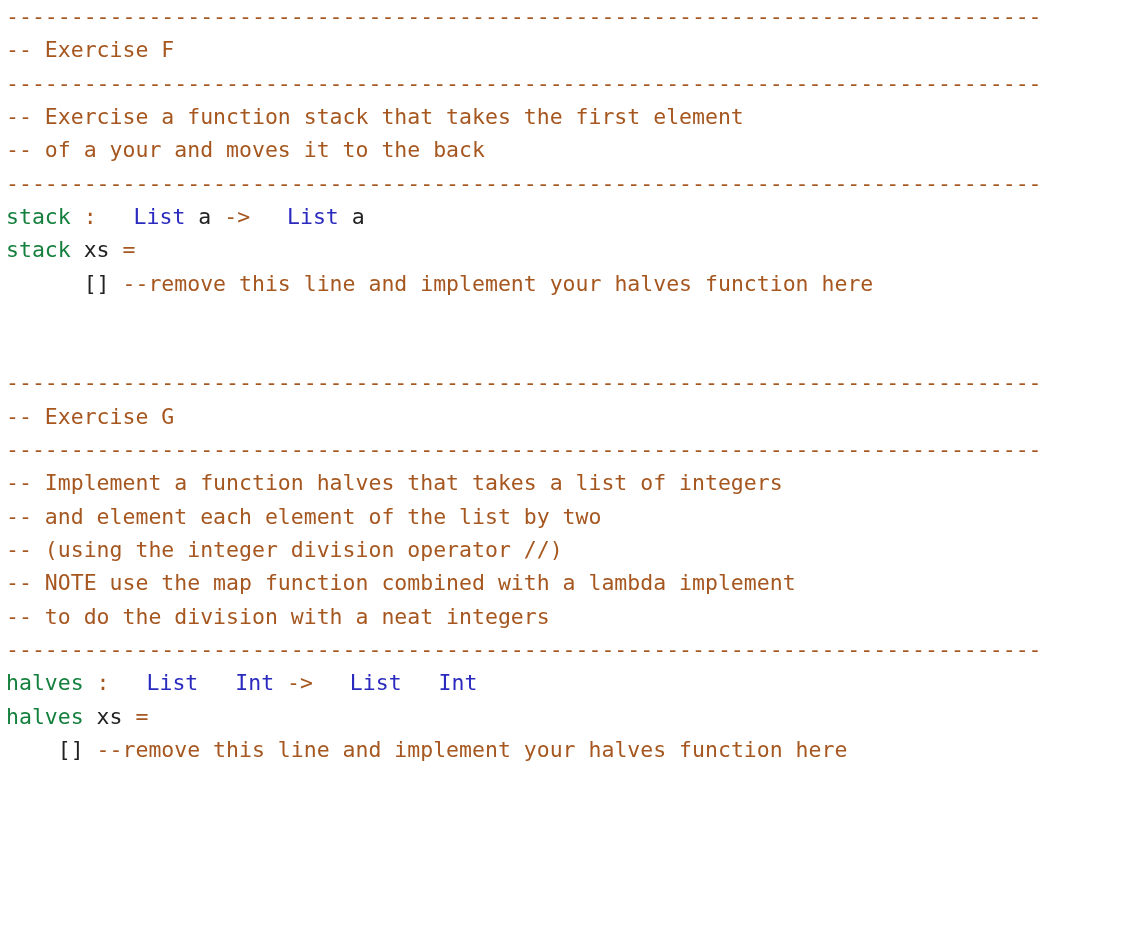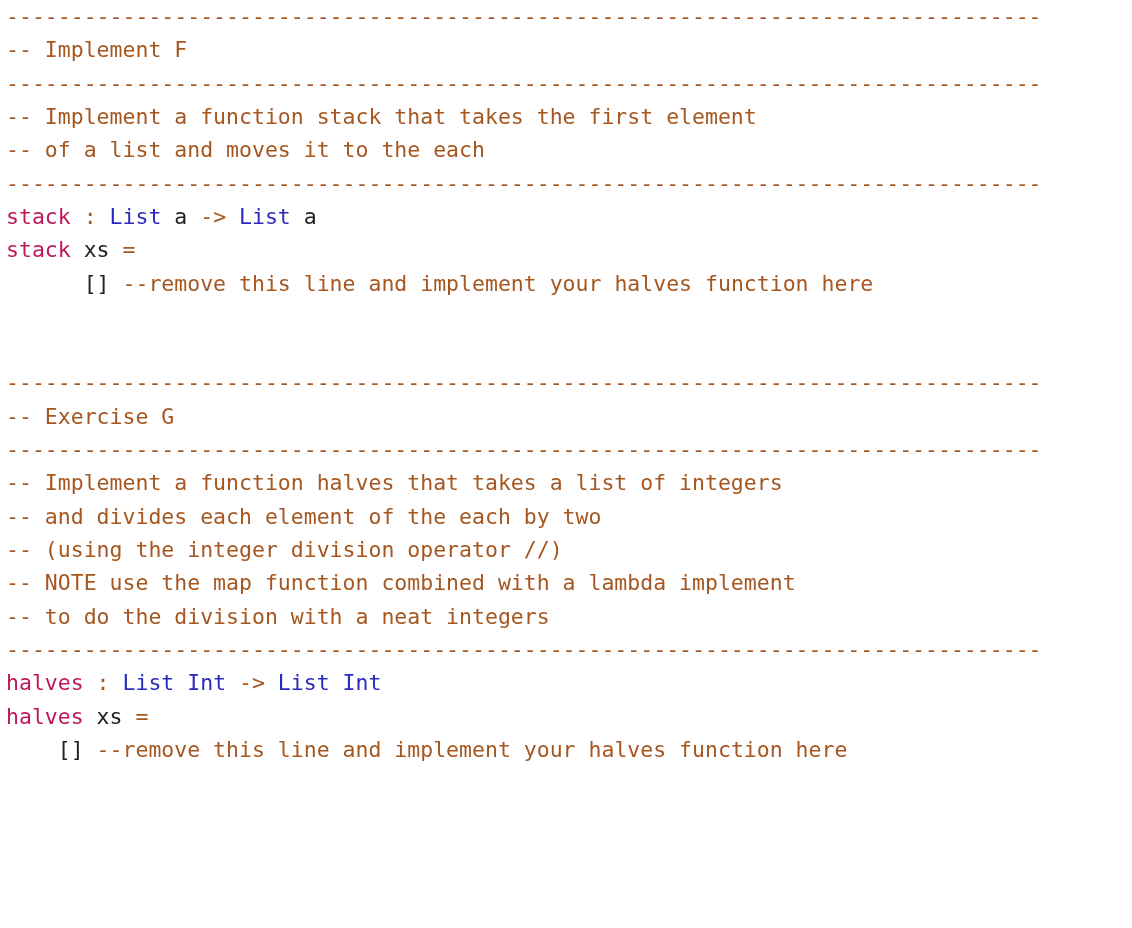--- a/index.html
+++ b/index.html
@@ -10,44 +10,44 @@
   pre.code {
     margin: 0;
     padding: 0 6px 30px 6px;
     font-family: "Menlo", "Consolas", "DejaVu Sans Mono", "Courier New", monospace;
     font-size: 21.5px;
     line-height: 1.55;
     white-space: pre;
     color: #222;
   }
   .c-comment { color: #a65720; }
-  .c-def     { color: #be185d; }
-  .c-type    { color: #2a2abf; }
+  .c-def     { color: #15803d; }
+  .c-type    { color: #2a2abf; margin-left: 24px; }
   .c-op      { color: #a65720; }
   .c-plain   { color: #222222; }
 </style>
 </head>
 <body>
 
 <pre class="code"><span class="c-comment">--------------------------------------------------------------------------------</span>
-<span class="c-comment">-- Implement F</span>
+<span class="c-comment">-- Exercise F</span>
 <span class="c-comment">--------------------------------------------------------------------------------</span>
-<span class="c-comment">-- Implement a function stack that takes the first element</span>
-<span class="c-comment">-- of a list and moves it to the each</span>
+<span class="c-comment">-- Exercise a function stack that takes the first element</span>
+<span class="c-comment">-- of a your and moves it to the back</span>
 <span class="c-comment">--------------------------------------------------------------------------------</span>
 <span class="c-def">stack</span><span class="c-op"> : </span><span class="c-type">List</span><span class="c-plain"> a </span><span class="c-op">-&gt;</span><span class="c-type"> List</span><span class="c-plain"> a</span>
 <span class="c-def">stack</span><span class="c-plain"> xs </span><span class="c-op">=</span>
 <span class="c-plain">      </span><span class="c-plain">[]</span><span class="c-comment"> --remove this line and implement your halves function here</span>
 
 
 <span class="c-comment">--------------------------------------------------------------------------------</span>
 <span class="c-comment">-- Exercise G</span>
 <span class="c-comment">--------------------------------------------------------------------------------</span>
 <span class="c-comment">-- Implement a function halves that takes a list of integers</span>
-<span class="c-comment">-- and divides each element of the each by two</span>
+<span class="c-comment">-- and element each element of the list by two</span>
 <span class="c-comment">-- (using the integer division operator //)</span>
 <span class="c-comment">-- NOTE use the map function combined with a lambda implement</span>
 <span class="c-comment">-- to do the division with a neat integers</span>
 <span class="c-comment">--------------------------------------------------------------------------------</span>
 <span class="c-def">halves</span><span class="c-op"> : </span><span class="c-type">List</span><span class="c-type"> Int</span><span class="c-op"> -&gt; </span><span class="c-type">List</span><span class="c-type"> Int</span>
 <span class="c-def">halves</span><span class="c-plain"> xs </span><span class="c-op">=</span>
 <span class="c-plain">    </span><span class="c-plain">[]</span><span class="c-comment"> --remove this line and implement your halves function here</span>
 </pre>
 
 </body></html>

